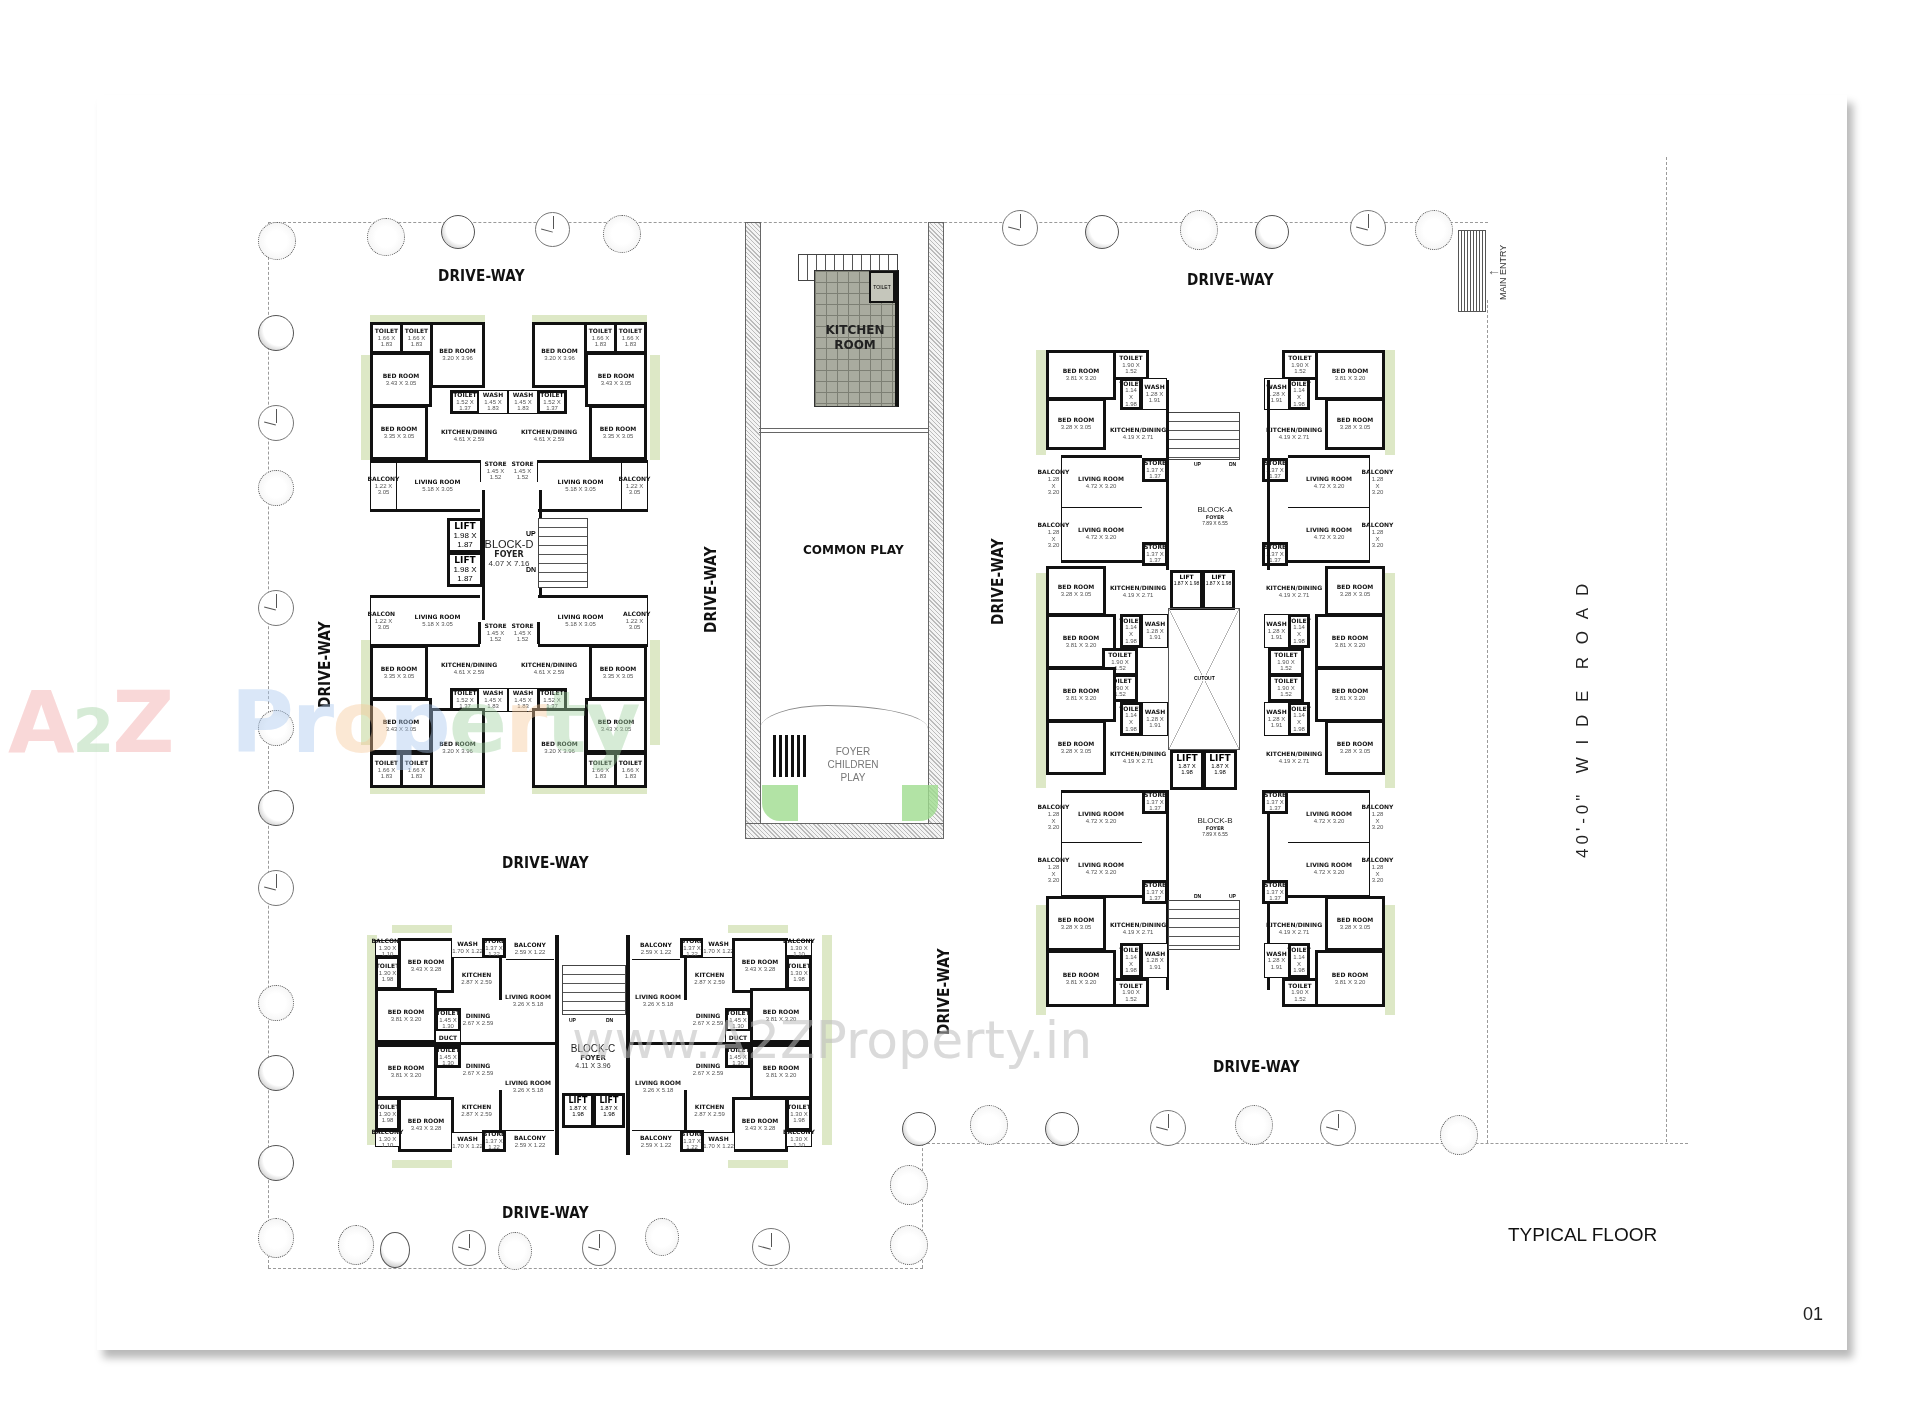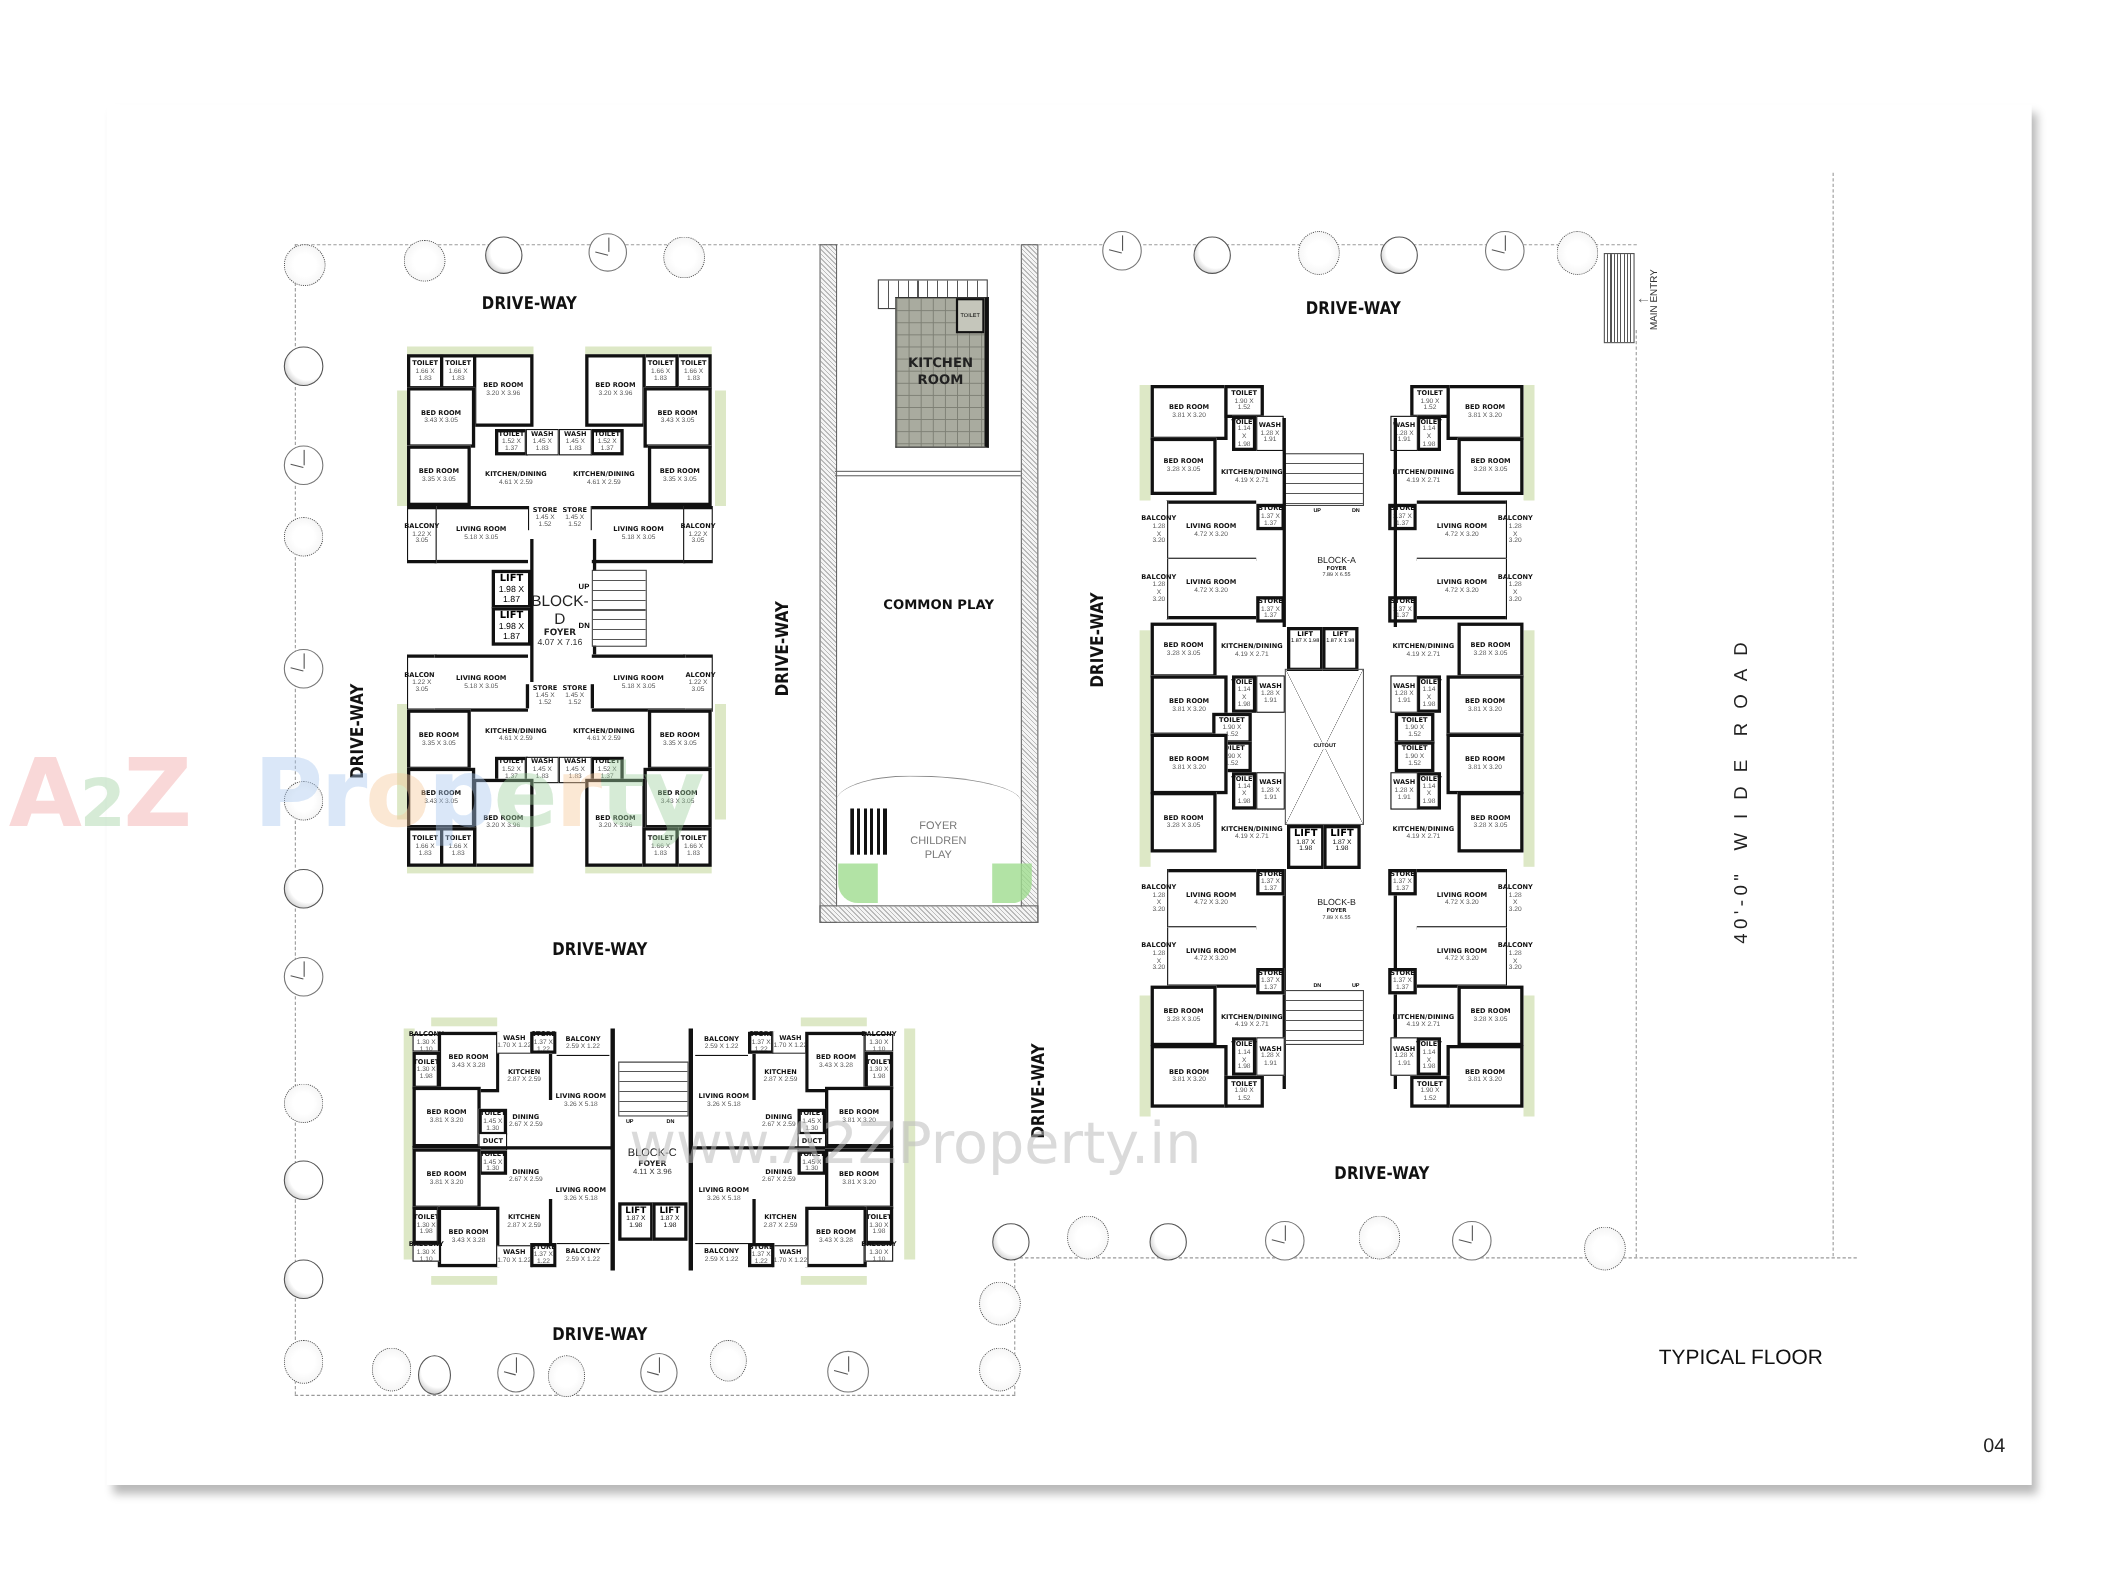--- a/index.html
+++ b/index.html
@@ -9,21 +9,21 @@
   .abs { position:absolute; }
   .plot-line { position:absolute; border-color:#9a9a9a; border-style:dashed; border-width:0; }
   .drive { position:absolute; font-family:"DejaVu Sans", sans-serif; font-weight:bold; font-size:16px; letter-spacing:0.2px; color:#111; transform:scaleX(0.85); transform-origin:left center; white-space:nowrap; }
   .drive.v { transform: rotate(-90deg) scaleX(0.85); transform-origin:left top; }
   .room { position:absolute; border:3px solid #111; box-sizing:border-box; background:#fff;
           display:flex; flex-direction:column; align-items:center; justify-content:center; text-align:center; }
   .room .rn { font-family:"DejaVu Sans", sans-serif; font-weight:bold; font-size:6px; color:#111; line-height:1.1; }
   .room .rd { font-size:6px; color:#555; line-height:1.1; }
   .green { position:absolute; background:#dde8c6; }
   .foyer-lbl { position:absolute; text-align:center; color:#222; }
-  .foyer-lbl .bn { font-size:14px; }
+  .foyer-lbl .bn { font-size:11px; }
   .foyer-lbl .fn { font-family:"DejaVu Sans", sans-serif; font-weight:bold; font-size:8px; }
   .foyer-lbl .fd { font-size:8px; color:#333; }
   .stair { position:absolute; background:repeating-linear-gradient(180deg,#fff 0 8px,#555 8px 9px); border:1px solid #444; }
   .stair.h { background:repeating-linear-gradient(90deg,#fff 0 8px,#555 8px 9px); }
   .lift { position:absolute; border:3px solid #111; background:#fff; box-sizing:border-box; text-align:center; }
   .lift .ln { font-family:"DejaVu Sans", sans-serif; font-weight:bold; font-size:9px; }
   .lift .ld { font-size:8px; }
   .tree { position:absolute; border-radius:50%; border:1px solid #777; background:#fff; box-sizing:border-box; }
   .tree.ball { background: radial-gradient(circle at 60% 40%, #fff 55%, #ccc 80%, #888 100%); border-color:#555; }
   .tree.star::before { content:""; position:absolute; left:50%; top:10%; width:1px; height:40%; background:#555; }
@@ -883,19 +883,19 @@
     </div>
   <div class="room" style="left:632px;top:1130px;width:48px;height:22px;border-width:1px 0 0 0;">
       <span class="rn">BALCONY</span>
       <span class="rd">2.59 X 1.22</span>
     </div>
 </div>
 
 <div class="abs" style="left:1573px;top:858px;font-size:17px;color:#222;letter-spacing:4px;transform:rotate(-90deg);transform-origin:left top;white-space:pre;">40'-0"  W I D E  R O A D</div>
 
 <div class="abs" style="left:1508px;top:1224px;font-size:19px;color:#111;">TYPICAL FLOOR</div>
-<div class="abs" style="left:1803px;top:1304px;font-size:18px;color:#222;">04</div>
+<div class="abs" style="left:1803px;top:1304px;font-size:18px;color:#222;">01</div>
 
 <div class="wm-logo" style="left:8px;top:672px;">
   <span style="color:#f2a3a3;">A</span><span style="color:#9fd1a0;font-size:60px;">2</span><span style="color:#f2a3a3;">Z</span>
   <span style="color:#a9c8ef;margin-left:30px;">Pr</span><span style="color:#f7c99a;">o</span><span style="color:#a9c8ef;">p</span><span style="color:#9fd1a0;">e</span><span style="color:#f7c99a;">r</span><span style="color:#9fd1a0;">ty</span>
 </div>
 <div class="wm-url" style="left:572px;top:1010px;">www.A2ZProperty.in</div>
 
 </body></html>

